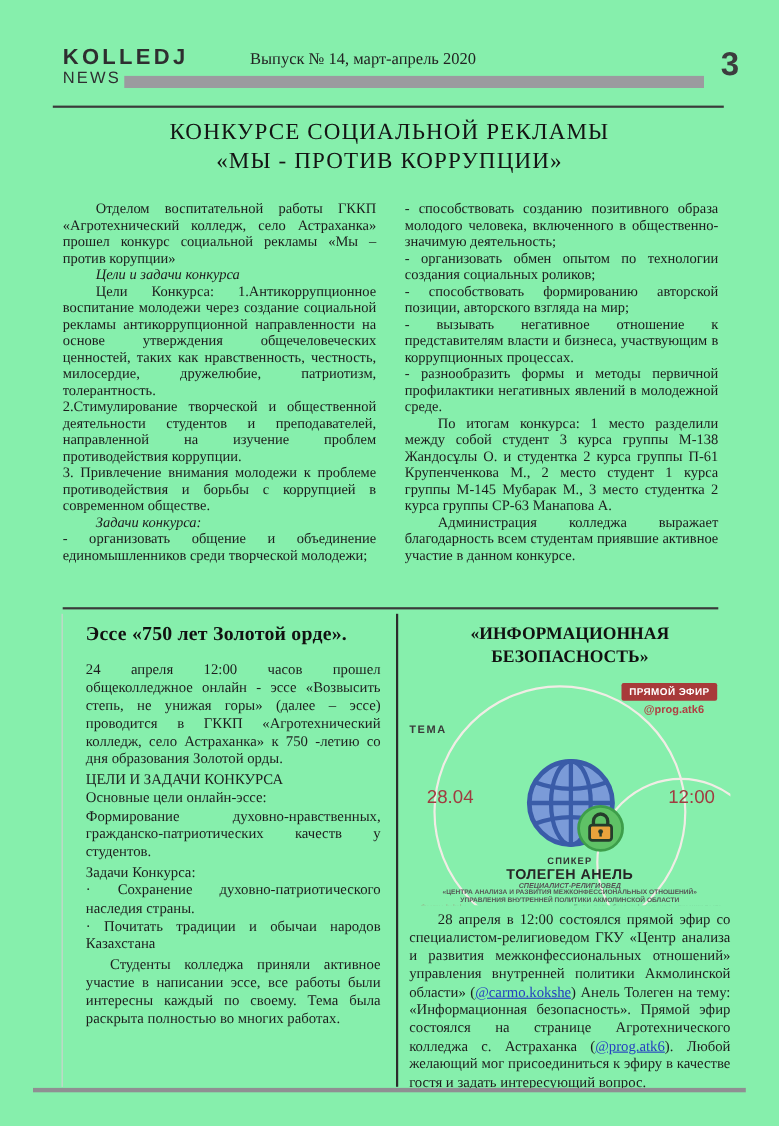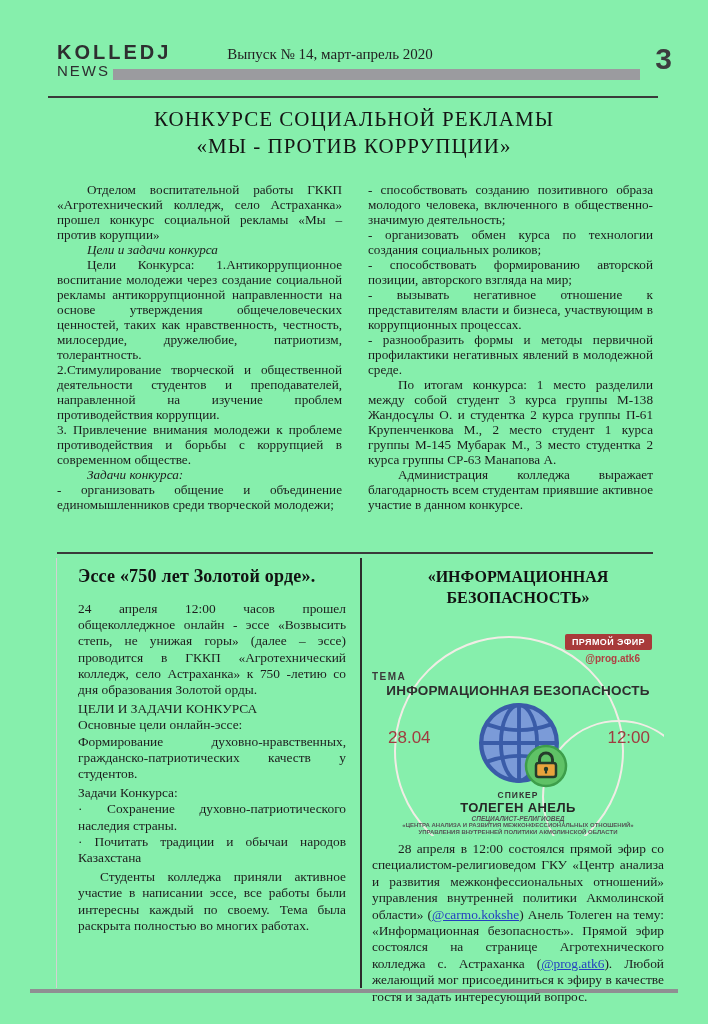--- a/index.html
+++ b/index.html
@@ -40,21 +40,21 @@
   .essay p.gap { margin-top:3px; }
 
   
   .infosec { position:absolute; left:372px; top:566px; width:292px; }
   .infosec h2 { text-align:center; font-size:16px; font-weight:bold; margin:0; line-height:21px; color:#111; }
   .infosec .body { margin-top:5px; font-size:13.4px; line-height:16.4px; text-align:justify; }
   .infosec .body .lead { text-indent:26px; }
   a.handle-link { color:#2440c0; text-decoration:underline; cursor:pointer; }
 
   
-  .poster { position:relative; width:292px; height:206px; margin-top:22px; font-family:"Liberation Sans","DejaVu Sans",sans-serif; overflow:hidden; }
+  .poster { position:relative; width:292px; height:206px; margin-top:9px; font-family:"Liberation Sans","DejaVu Sans",sans-serif; overflow:hidden; }
   .wm { position:absolute; border-radius:50%; border:2px solid #f1ece5; }
   .wm1 { left:22px; top:6px; width:226px; height:226px; }
   .wm2 { left:170px; top:90px; width:150px; height:150px; }
   .badge { position:absolute; right:12px; top:4px; background:#a83a3a; color:#fff; font-size:9px; font-weight:bold; padding:3px 7px; border-radius:2px; letter-spacing:.4px; }
   .handle { position:absolute; right:24px; top:23px; color:#b04043; font-size:10px; font-weight:bold; }
   .tema-label { position:absolute; top:41px; left:0; right:0; text-align:left; font-size:10px; letter-spacing:1.5px; color:#3a3a3a;font-weight:bold; }
   .tema-title { position:absolute; top:53px; left:0; right:0; text-align:center; font-size:13.5px; font-weight:bold; color:#2e2e2e; letter-spacing:.2px; }
   .globe { position:absolute; left:104px; top:70px; }
   .lockbadge { position:absolute; left:152px; top:114px; }
   .date { position:absolute; left:16px; top:98px; font-size:17px; color:#a03c40; }
@@ -95,21 +95,21 @@
       <p class="indent">Отделом воспитательной работы ГККП «Агротехнический колледж, село Астраханка» прошел конкурс социальной рекламы «Мы – против корупции»</p>
       <p class="indent ital">Цели и задачи конкурса</p>
       <p class="indent">Цели Конкурса: 1.Антикоррупционное воспитание молодежи через создание социальной рекламы антикоррупционной направленности на основе утверждения общечеловеческих ценностей, таких как нравственность, честность, милосердие, дружелюбие, патриотизм, толерантность.</p>
       <p>2.Стимулирование творческой и общественной деятельности студентов и преподавателей, направленной на изучение проблем противодействия коррупции.</p>
       <p>3. Привлечение внимания молодежи к проблеме противодействия и борьбы с коррупцией в современном обществе.</p>
       <p class="indent ital">Задачи конкурса:</p>
       <p>- организовать общение и объединение единомышленников среди творческой молодежи;</p>
     </div>
     <div class="col">
       <p>- способствовать созданию позитивного образа молодого человека, включенного в общественно-значимую деятельность;</p>
-      <p>- организовать обмен курса по технологии создания социальных роликов;</p>
+      <p>- организовать обмен опытом по технологии создания социальных роликов;</p>
       <p>- способствовать формированию авторской позиции, авторского взгляда на мир;</p>
       <p>- вызывать негативное отношение к представителям власти и бизнеса, участвующим в коррупционных процессах.</p>
       <p>- разнообразить формы и методы первичной профилактики негативных явлений в молодежной среде.</p>
       <p class="indent">По итогам конкурса: 1 место разделили между собой  студент 3 курса группы М-138 Жандосұлы О. и студентка 2 курса группы П-61 Крупенченкова М., 2 место студент 1 курса группы М-145   Мубарак М., 3 место студентка 2 курса группы СР-63   Манапова А.</p>
       <p class="indent">Администрация колледжа выражает благодарность всем студентам приявшие активное участие в данном конкурсе.</p>
     </div>
   </div>
 
   <div class="mid-rule"></div>
   <div class="left-hairline"></div>
@@ -132,21 +132,20 @@
       <div>«ИНФОРМАЦИОННАЯ</div>
       <div>БЕЗОПАСНОСТЬ»</div>
     </h2>
 
     <div class="poster">
       <div class="wm wm1"></div>
       <div class="wm wm2"></div>
       <div class="badge">ПРЯМОЙ ЭФИР</div>
       <div class="handle">@prog.atk6</div>
       <div class="tema-label">ТЕМА</div>
-      <div class="tema-title">ИНФОРМАЦИОННАЯ БЕЗОПАСНОСТЬ</div>
 
       <div class="date">28.04</div>
 
       <svg class="globe" width="86" height="86" viewBox="0 0 100 100">
         <circle cx="50" cy="50" r="44" fill="#7b9bd8" stroke="#3a5ca8" stroke-width="5"></circle>
         <ellipse cx="50" cy="50" rx="21" ry="44" fill="none" stroke="#3a5ca8" stroke-width="4.5"></ellipse>
         <line x1="50" y1="6" x2="50" y2="94" stroke="#3a5ca8" stroke-width="4.5"></line>
         <line x1="6" y1="50" x2="94" y2="50" stroke="#3a5ca8" stroke-width="4.5"></line>
         <path d="M12 28 Q50 42 88 28" fill="none" stroke="#3a5ca8" stroke-width="4.5"></path>
         <path d="M12 72 Q50 58 88 72" fill="none" stroke="#3a5ca8" stroke-width="4.5"></path>

